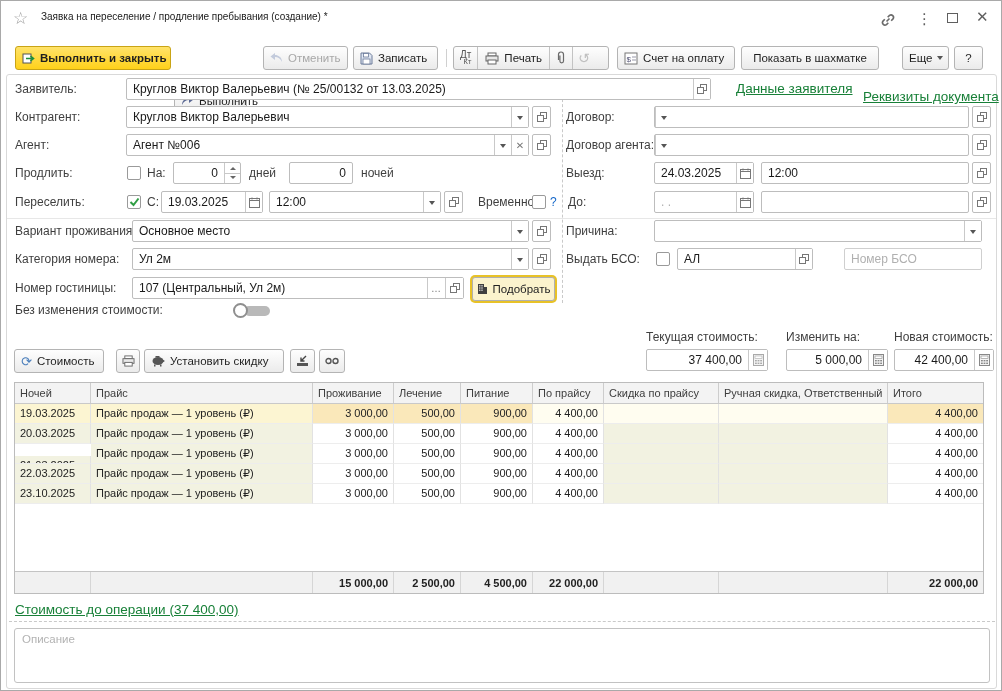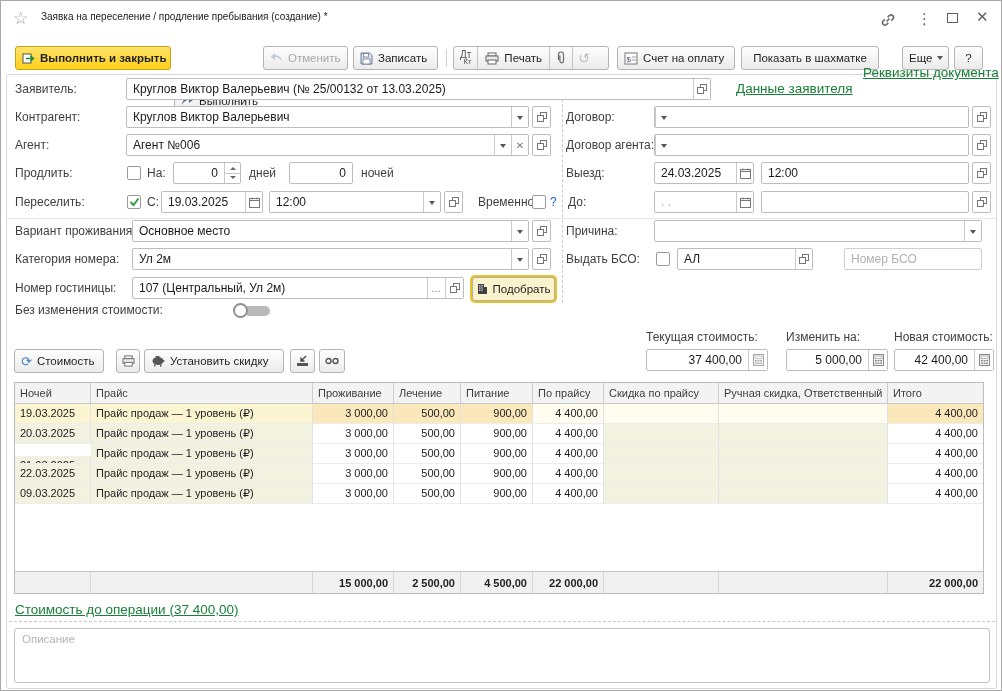--- a/index.html
+++ b/index.html
@@ -165,21 +165,21 @@
   <div class="fld" style="left:125px;top:77px;width:585px;">
     <div class="txt">Круглов Виктор Валерьевич (№ 25/00132 от 13.03.2025)</div>
     <div class="seg">
         <svg width="10" height="10" viewBox="0 0 10 10">
           <rect x="3.5" y="0.5" width="6" height="6" fill="#fff" stroke="#767676"></rect>
           <rect x="0.5" y="3.5" width="6" height="6" fill="#fff" stroke="#767676"></rect>
         </svg>
       </div>
   </div>
   <a class="glink" style="left:735px;top:80px;">Данные заявителя</a>
-  <a class="glink" style="left:862px;top:64px;text-align:center;">Реквизиты документа</a>
+  <a class="glink" style="left:862px;top:88px;text-align:center;">Реквизиты документа</a>
 
   <div class="lbl" style="left:14px;top:105px;">Контрагент:</div>
   <div class="fld" style="left:125px;top:105px;width:403px;">
     <div class="txt">Круглов Виктор Валерьевич</div>
     <div class="seg">
         <span class="tri"></span>
       </div>
   </div>
   <div class="sqbtn" style="left:531px;top:105px;">
       <svg width="10" height="10" viewBox="0 0 10 10">
@@ -557,21 +557,21 @@
         <div class="c" style="width: 222px; background: rgb(242, 242, 225);">Прайс продаж — 1 уровень (₽)</div>
         <div class="c r" style="width: 81px; background: rgb(255, 255, 255);">3 000,00</div>
         <div class="c r" style="width: 67px; background: rgb(255, 255, 255);">500,00</div>
         <div class="c r" style="width: 72px; background: rgb(255, 255, 255);">900,00</div>
         <div class="c r" style="width: 71px; background: rgb(255, 255, 255);">4 400,00</div>
         <div class="c r" style="width: 115px; background: rgb(242, 242, 225);"></div>
         <div class="c" style="width: 169px; background: rgb(242, 242, 225);"></div>
         <div class="c r" style="background: rgb(255, 255, 255);">4 400,00</div>
       </div>
       <div class="trow">
-        <div class="c" style="width: 76px; background: rgb(242, 242, 225);">09.03.2025</div>
+        <div class="c" style="width: 76px; background: rgb(242, 242, 225);">23.10.2025</div>
         <div class="c" style="width: 222px; background: rgb(242, 242, 225);">Прайс продаж — 1 уровень (₽)</div>
         <div class="c r" style="width: 81px; background: rgb(255, 255, 255);">3 000,00</div>
         <div class="c r" style="width: 67px; background: rgb(255, 255, 255);">500,00</div>
         <div class="c r" style="width: 72px; background: rgb(255, 255, 255);">900,00</div>
         <div class="c r" style="width: 71px; background: rgb(255, 255, 255);">4 400,00</div>
         <div class="c r" style="width: 115px; background: rgb(242, 242, 225);"></div>
         <div class="c" style="width: 169px; background: rgb(242, 242, 225);"></div>
         <div class="c r" style="background: rgb(255, 255, 255);">4 400,00</div>
       </div>
       <div class="filler"></div>

